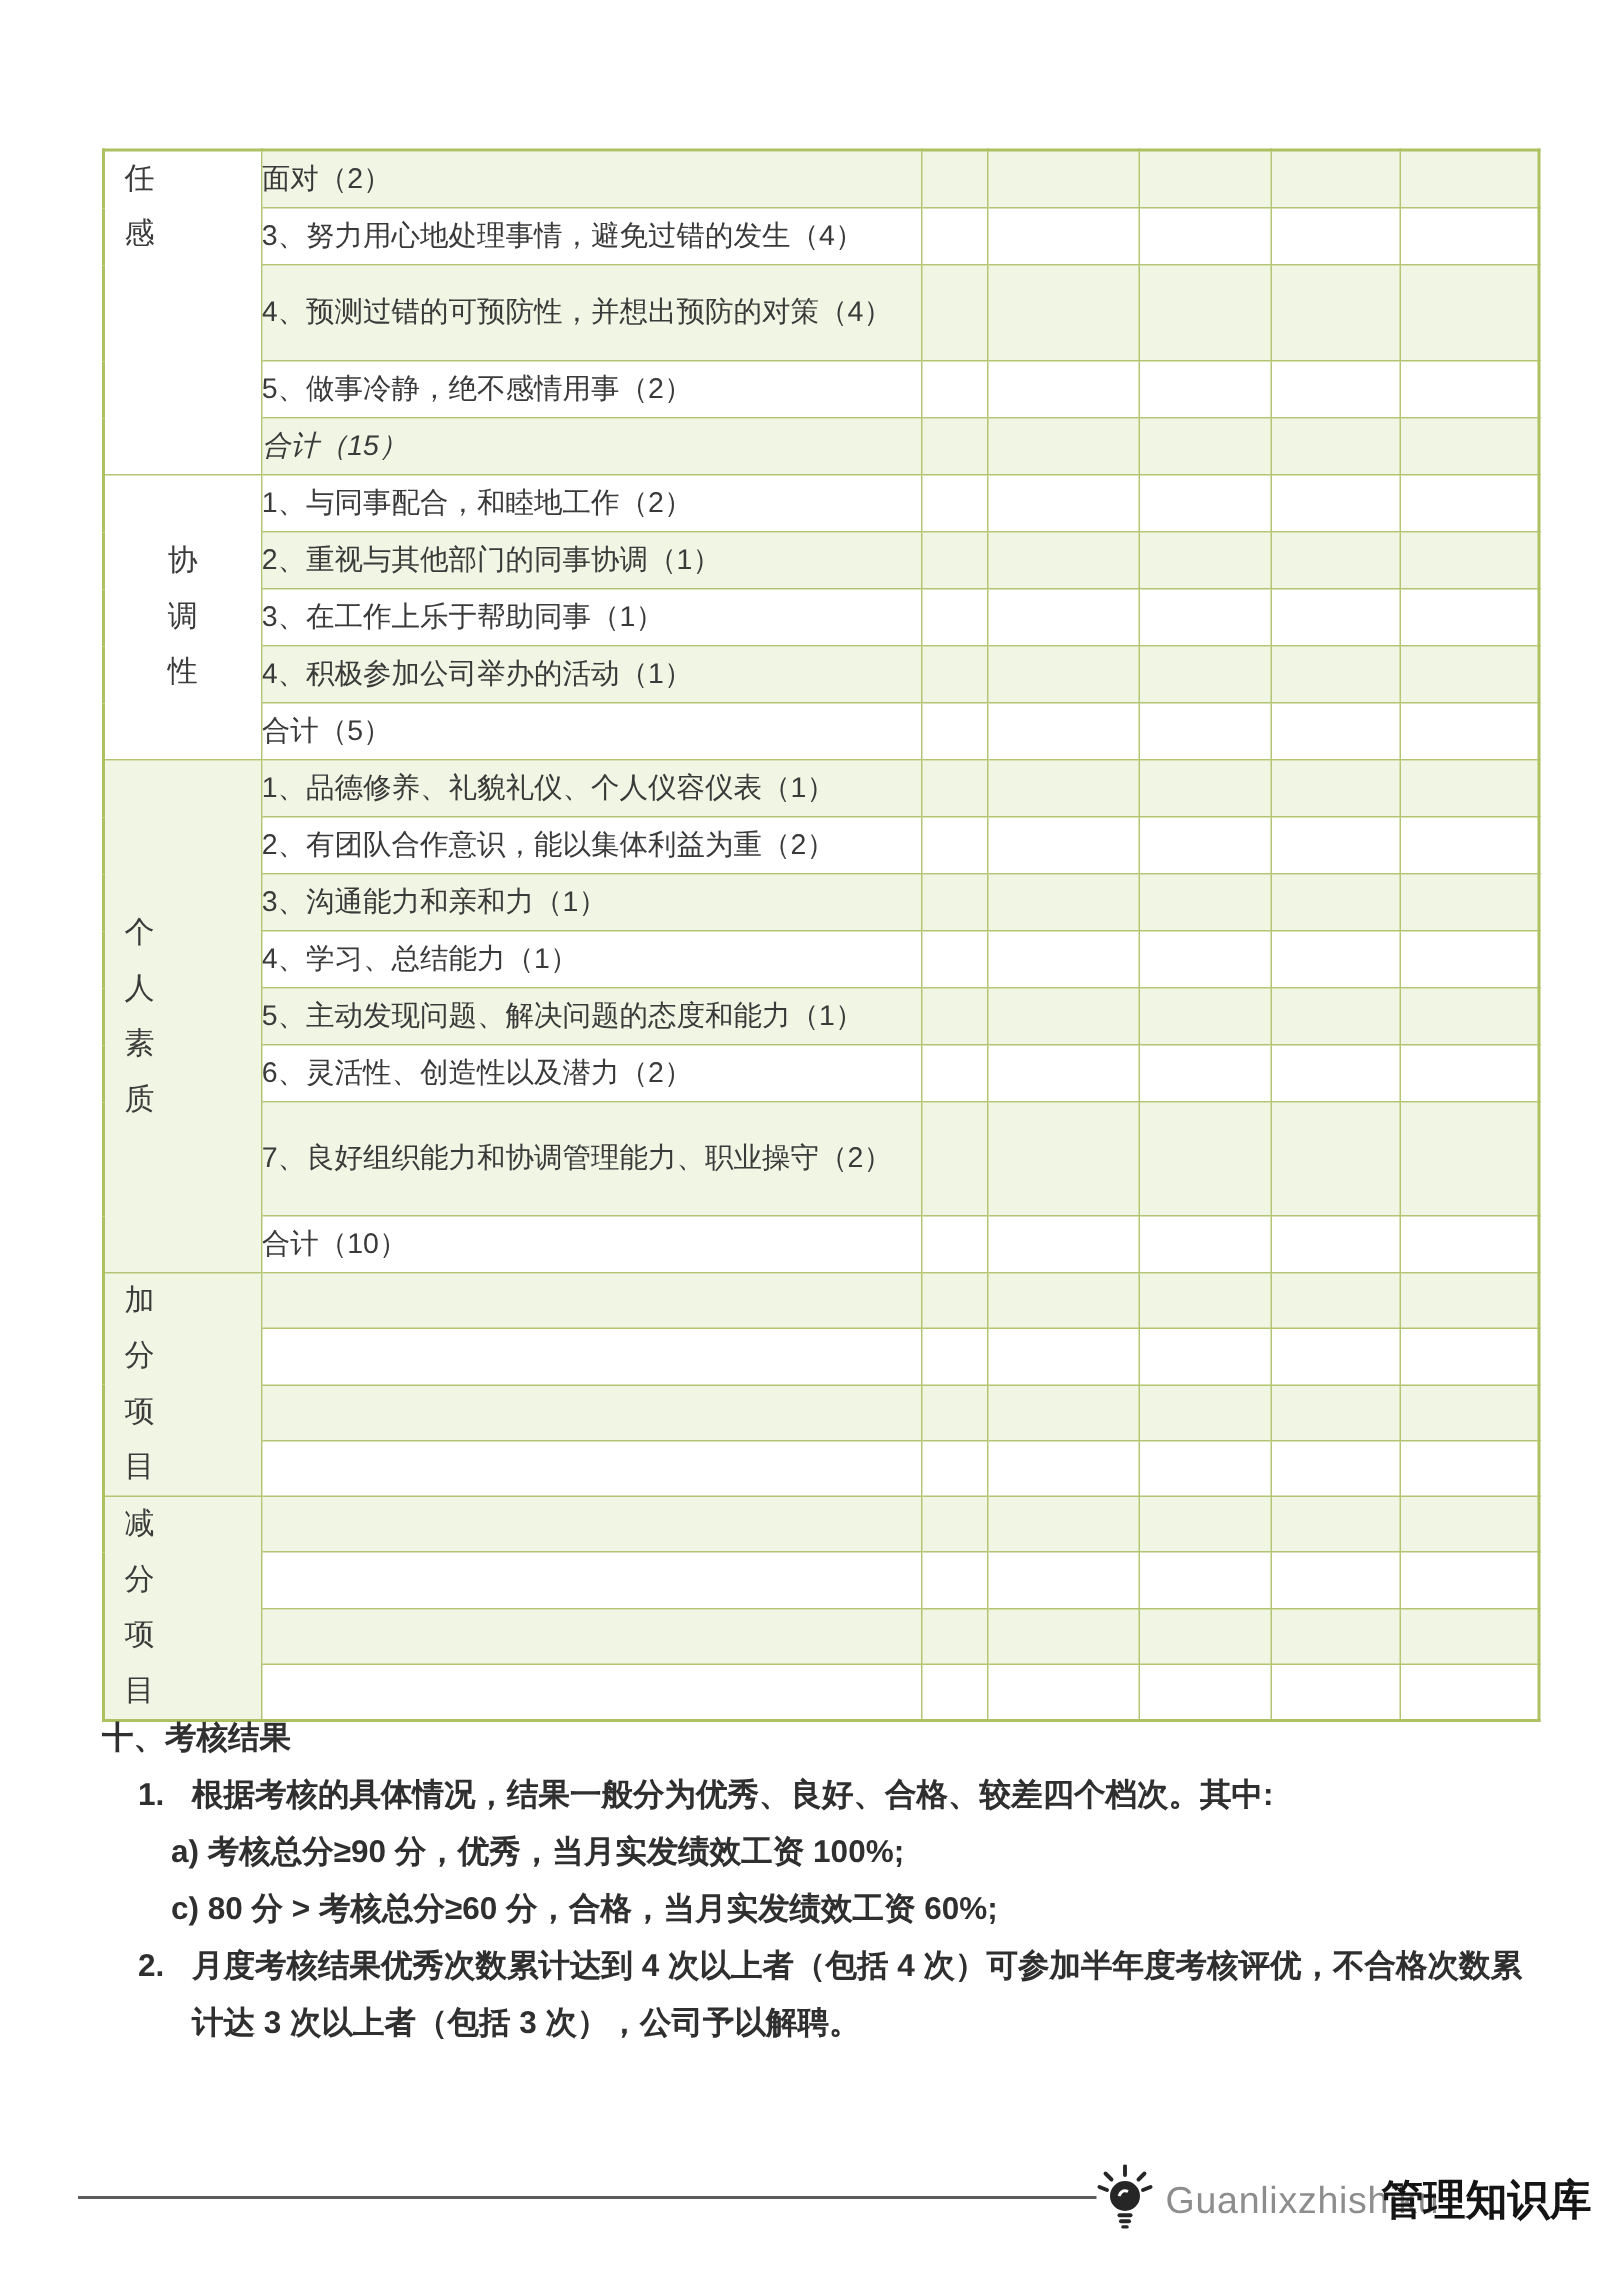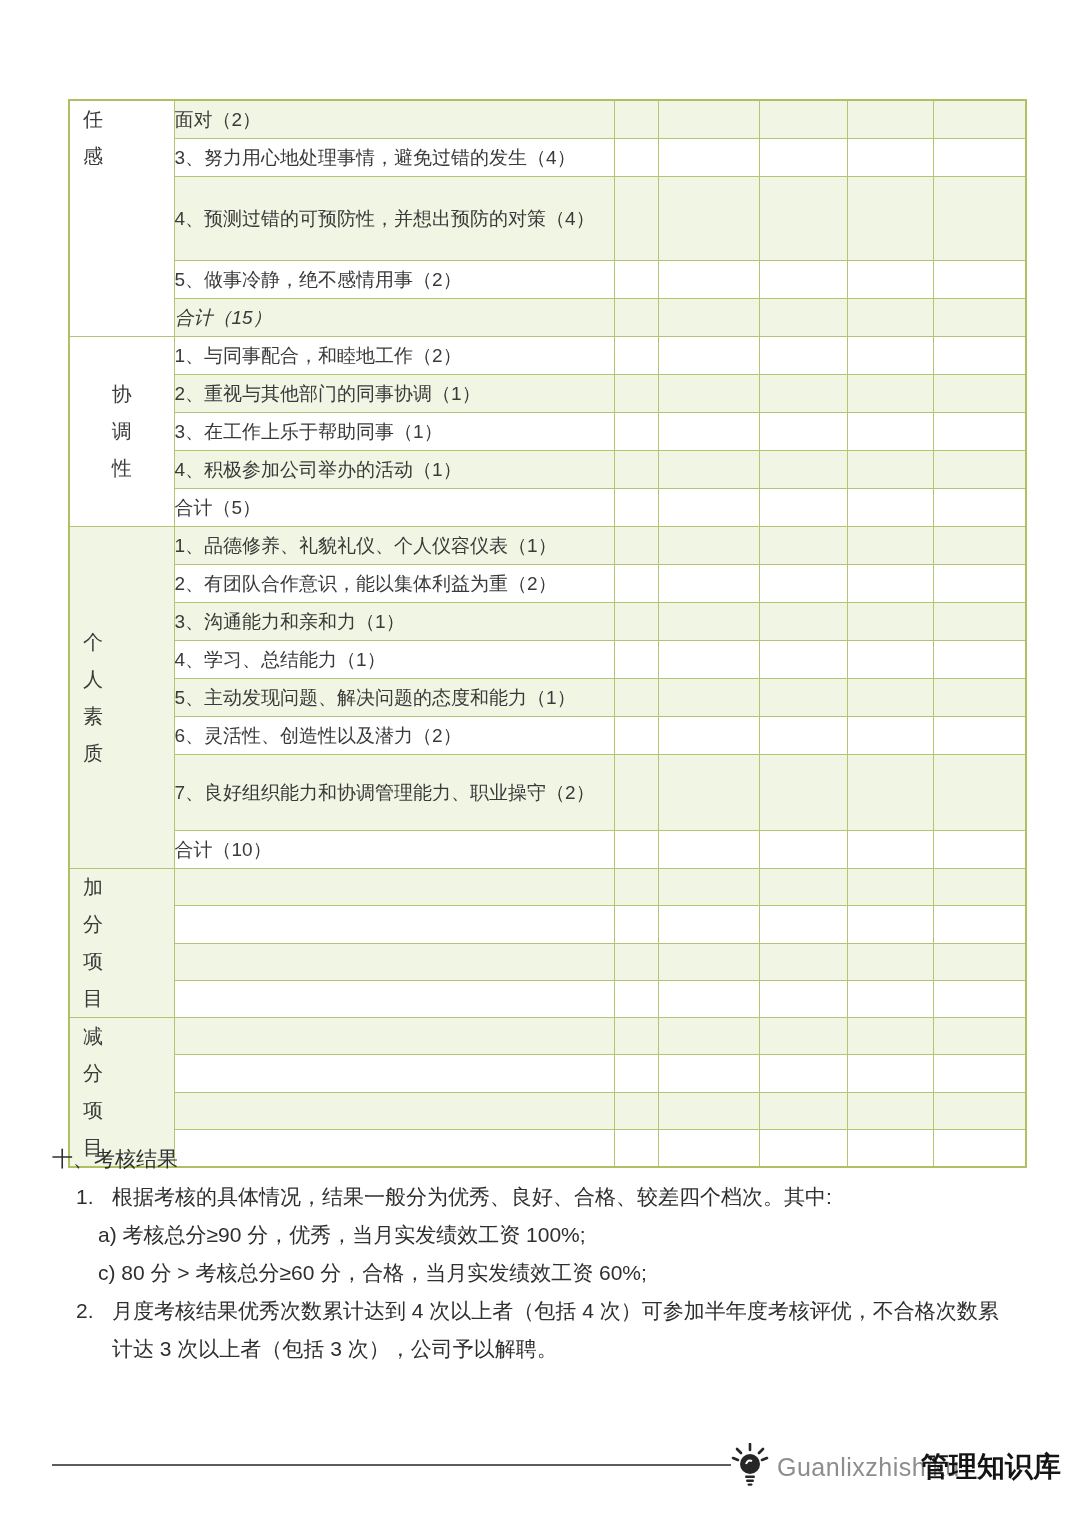--- a/index.html
+++ b/index.html
@@ -27,22 +27,22 @@
   .cat-char { height:37px; line-height:37px; }
 
   td.content {
     font-size:19px; line-height:37px; color:#3a3a3a;
     padding-left:10px; white-space:nowrap; overflow:hidden;
   }
   td.content.tall { white-space:normal; line-height:38px; padding-right:2px; }
 
   
   .results {
-    position:absolute; left:52px; top:1140px; width:952px;
-    font-size:21px; line-height:38px; color:#2f2f2f;
+    position:absolute; left:68px; top:1140px; width:952px;
+    font-size:21px; line-height:38px; color:#2f2f2f;font-weight:bold;
   }
   .res-heading { }
   .res-item { display:flex; }
   .res-num  { margin-left:24px; width:36px; flex-shrink:0; }
   .res-text { flex:1; }
   .res-sub  { margin-left:46px; }
 
   
   .footer { position:absolute; left:0; top:1445px; width:1080px; height:70px; }
   .footer-line { position:absolute; left:52px; top:19px; width:679px; height:2px; background:#5c5c5c; }
@@ -86,21 +86,21 @@
           <td class="score bg-green"></td>
         </tr>
         <tr style="height: 37px;">
           <td class="content bg-white">3、努力用心地处理事情，避免过错的发生（4）</td>
           <td class="score bg-white"></td>
           <td class="score bg-white"></td>
           <td class="score bg-white"></td>
           <td class="score bg-white"></td>
           <td class="score bg-white"></td>
         </tr>
-        <tr style="height: 84px;">
+        <tr style="height: 64px;">
           <td class="content bg-green tall">4、预测过错的可预防性，并想出预防的对策（4）</td>
           <td class="score bg-green"></td>
           <td class="score bg-green"></td>
           <td class="score bg-green"></td>
           <td class="score bg-green"></td>
           <td class="score bg-green"></td>
         </tr>
         <tr style="height: 37px;">
           <td class="content bg-white">5、做事冷静，绝不感情用事（2）</td>
           <td class="score bg-white"></td>

